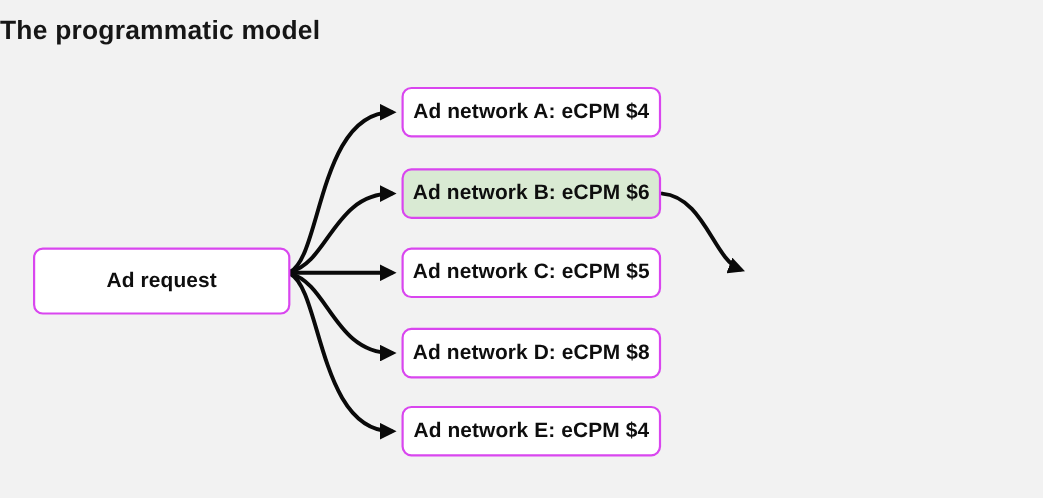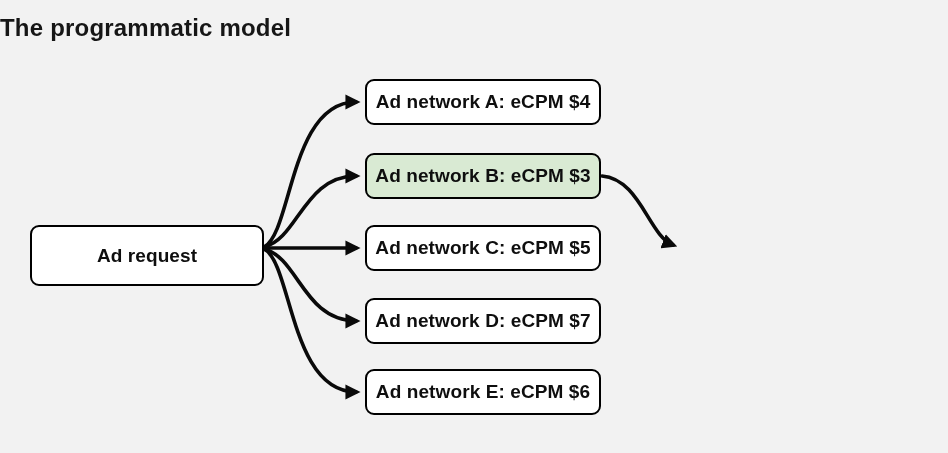--- a/index.html
+++ b/index.html
@@ -43,21 +43,21 @@
     text-align: center;
     font-size: 17px;
     line-height: 23px;
     font-weight: 400;
     color: #0e0e0e;
   }
   .box {
     position: absolute;
     box-sizing: border-box;
     background: #ffffff;
-    border: 2px solid #000000;
+    border: 2px solid #d946ef;
     border-radius: 9px;
     display: flex;
     align-items: center;
     justify-content: center;
     font-size: 19px;
     font-weight: 700;
     letter-spacing: 0.1px;
     color: #0e0e0e;
     white-space: nowrap;
   }
@@ -91,22 +91,22 @@
     </g>
   </svg>
 
   <h1 class="title">The programmatic model</h1>
 
 
   <div class="box ad-request">Ad request</div>
 
   <div class="box network net-a">Ad network A: eCPM $4</div>
 
-  <div class="box network net-b" style="background-color: rgb(217, 234, 211);">Ad network B: eCPM $3</div>
+  <div class="box network net-b" style="background-color: rgb(217, 234, 211);">Ad network B: eCPM $6</div>
 
   <div class="box network net-c">Ad network C: eCPM $5</div>
 
-  <div class="box network net-d">Ad network D: eCPM $7</div>
+  <div class="box network net-d">Ad network D: eCPM $8</div>
 
-  <div class="box network net-e">Ad network E: eCPM $6</div>
+  <div class="box network net-e">Ad network E: eCPM $4</div>
 
 
 </div>
 
 </body></html>

